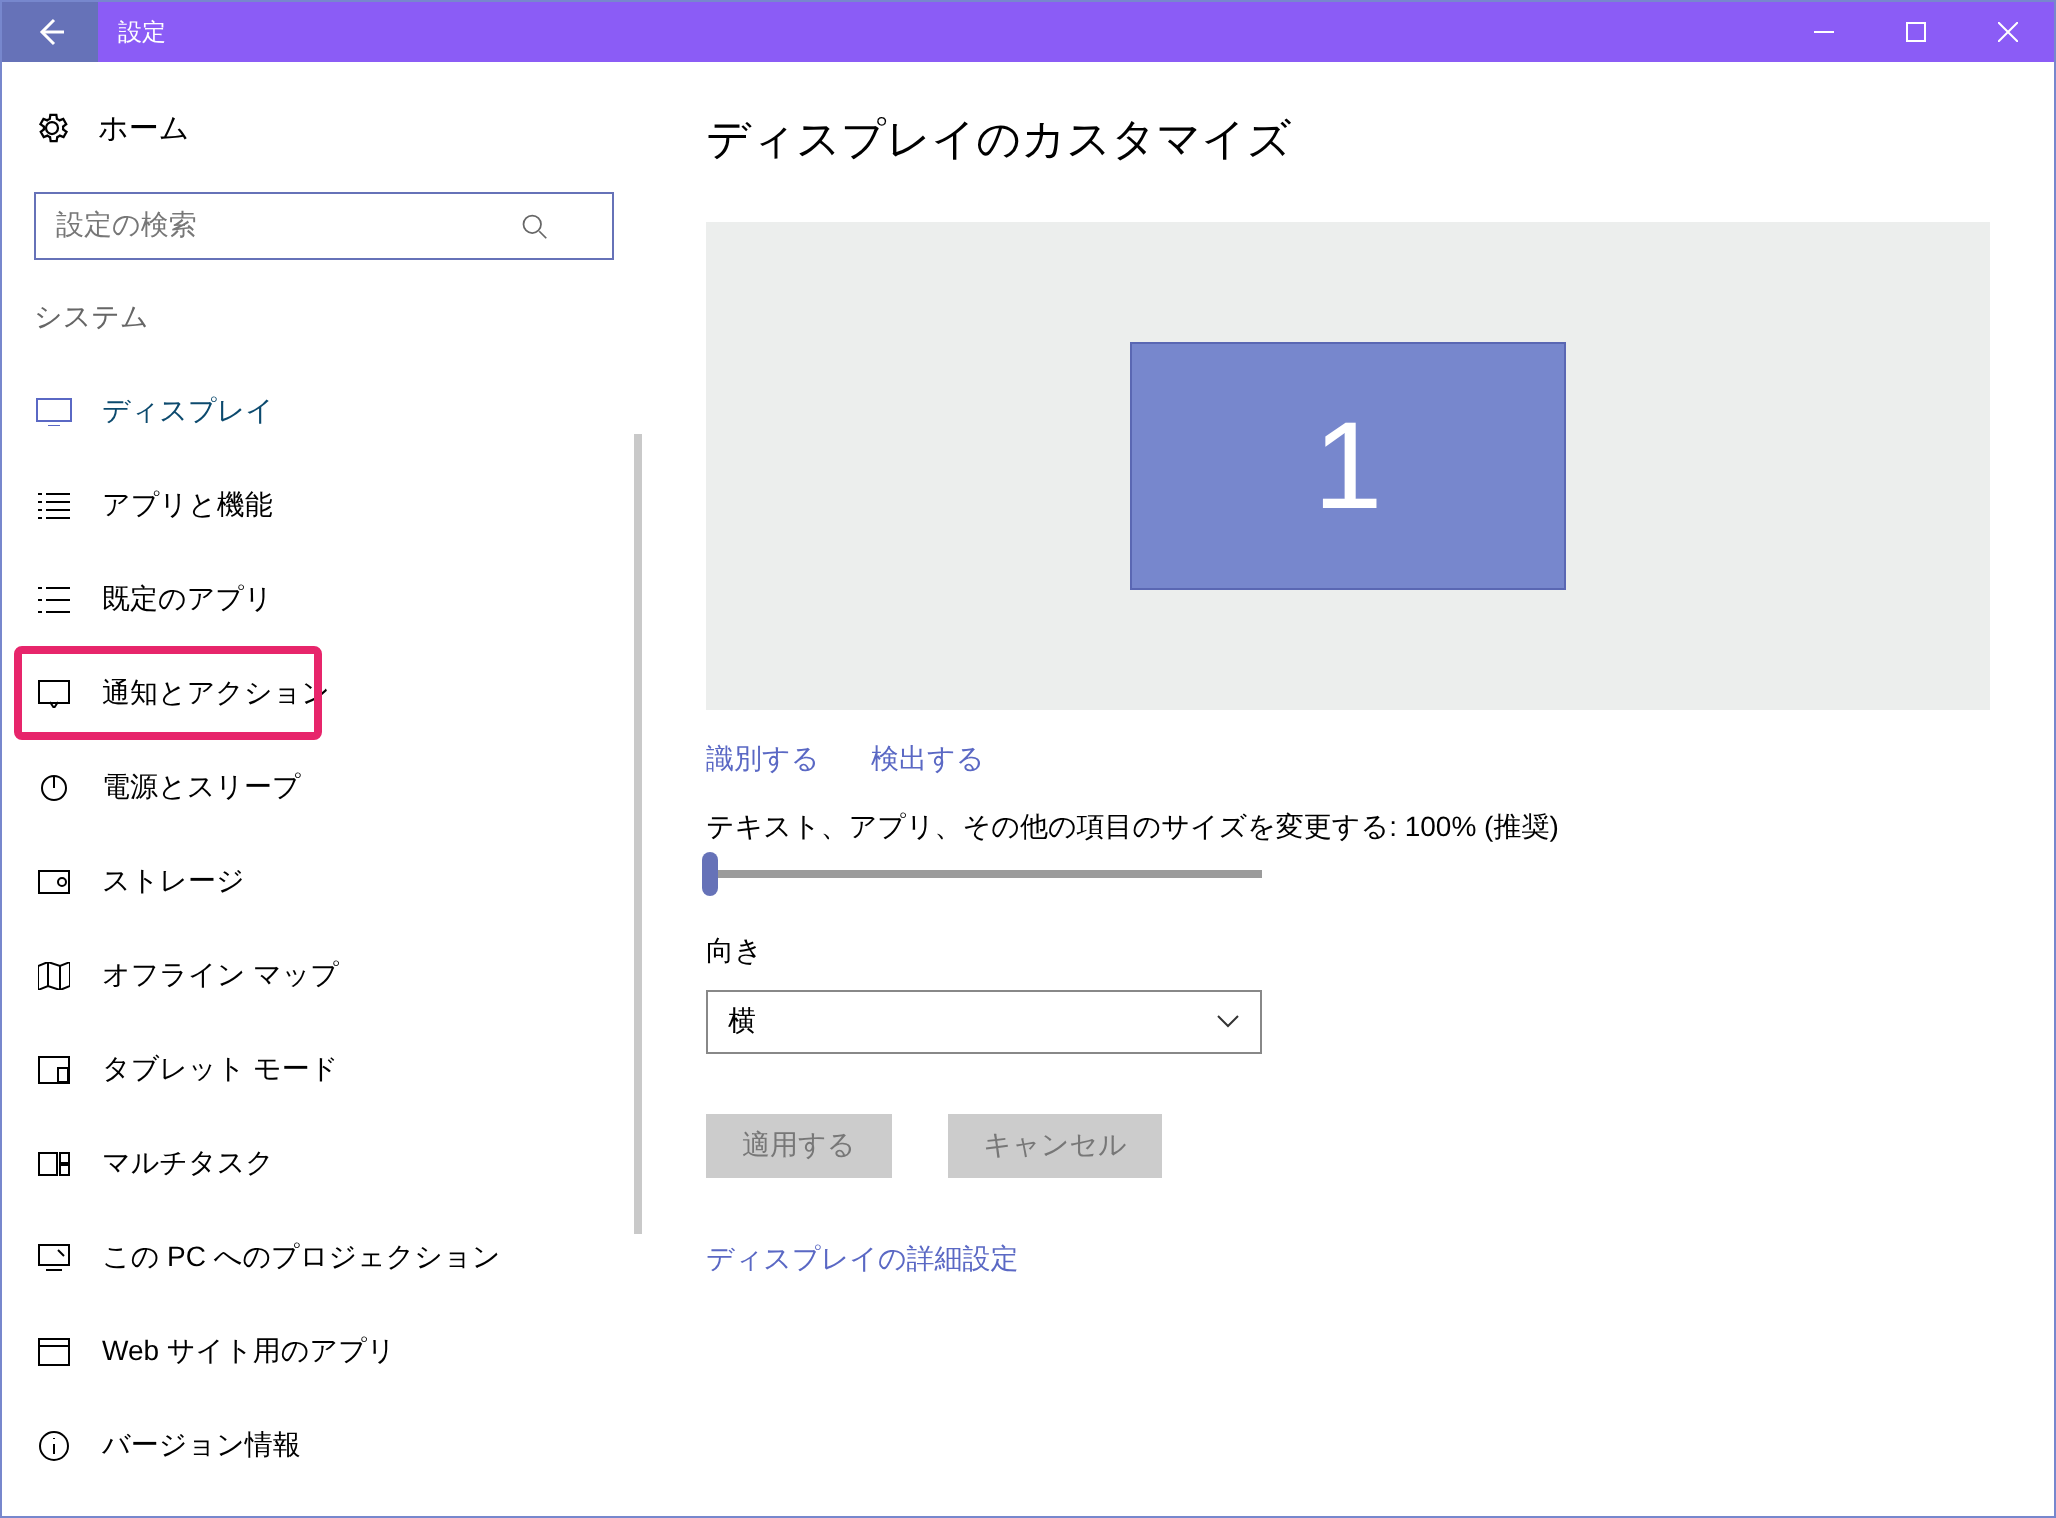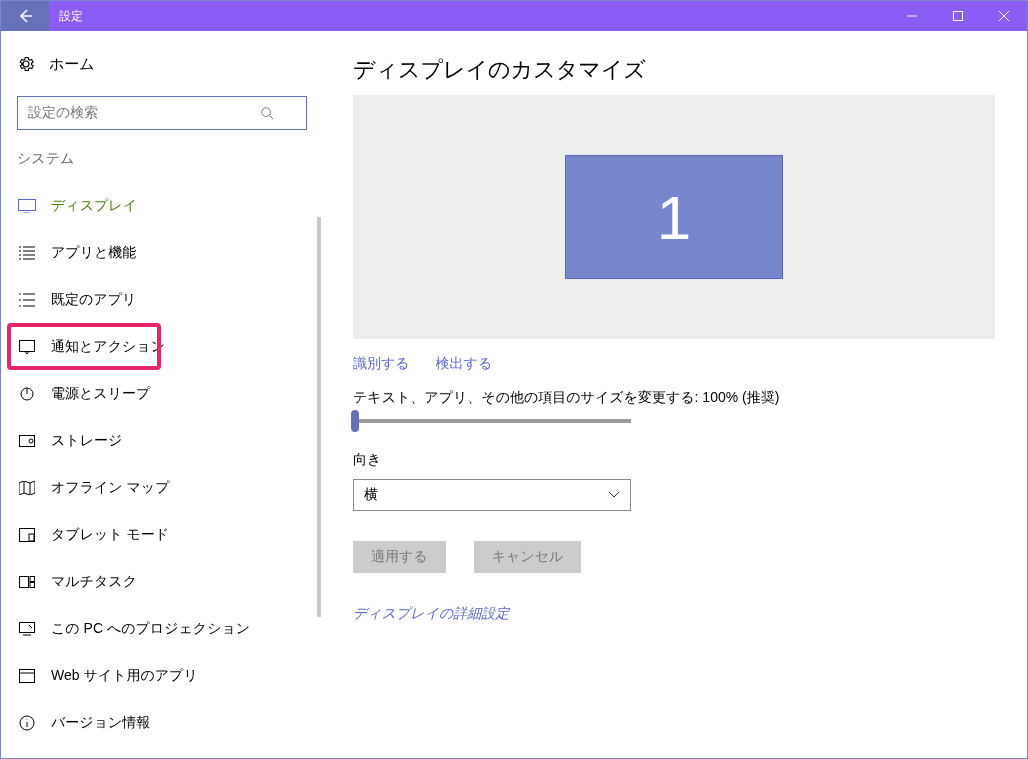--- a/index.html
+++ b/index.html
@@ -78,21 +78,21 @@
 .nav { position: relative; }
 .nav-item {
   display: flex;
   align-items: center;
   height: 47px;
   padding: 0 16px;
   gap: 14px;
   font-size: 14px;
   cursor: default;
 }
-.nav-item.selected { color: #4d7c0f; }
+.nav-item.selected { color: #0c4a6e; }
 .nav-item .icon { width: 20px; display:flex; justify-content:center; }
 .highlight-box {
   position: absolute;
   border: 4px solid #e7256b;
   border-radius: 4px;
   pointer-events: none;
 }
 .scrollbar {
   position: absolute;
   right: 0;
@@ -102,21 +102,21 @@
   background: #c9c9c9;
 }
 .main {
   flex: 1;
   padding: 24px 32px 0 32px;
   overflow: hidden;
 }
 .main h1 {
   font-size: 22px;
   font-weight: 400;
-  margin-bottom: 10px;
+  margin-bottom: 26px;
 }
 .monitor-area {
   background: #eceeed;
   height: 244px;
   display: flex;
   align-items: center;
   justify-content: center;
   margin-bottom: 16px;
 }
 .monitor {
@@ -177,21 +177,20 @@
   color: #777;
   border: none;
   height: 32px;
   padding: 0 18px;
   font-size: 14px;
 }
 .adv-link {
   color: #5a68c4;
   font-size: 14px;
   text-decoration: none;
-  font-style: italic;
 }
 svg { display: block; }
 </style>
 </head>
 <body>
 
 <div class="titlebar">
   <div class="back">
     <svg width="18" height="18" viewBox="0 0 18 18">
         <path d="M11 3 L5 9 L11 15" stroke="#fff" stroke-width="1.5" fill="none"></path>

